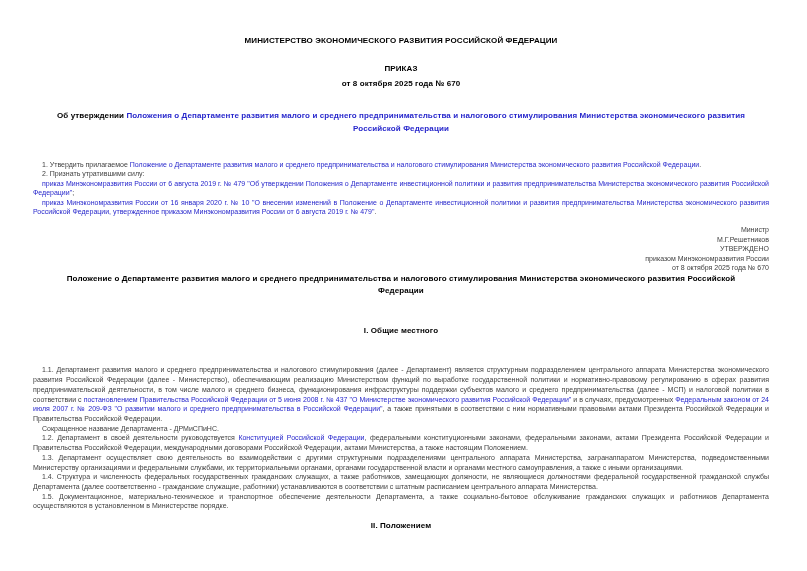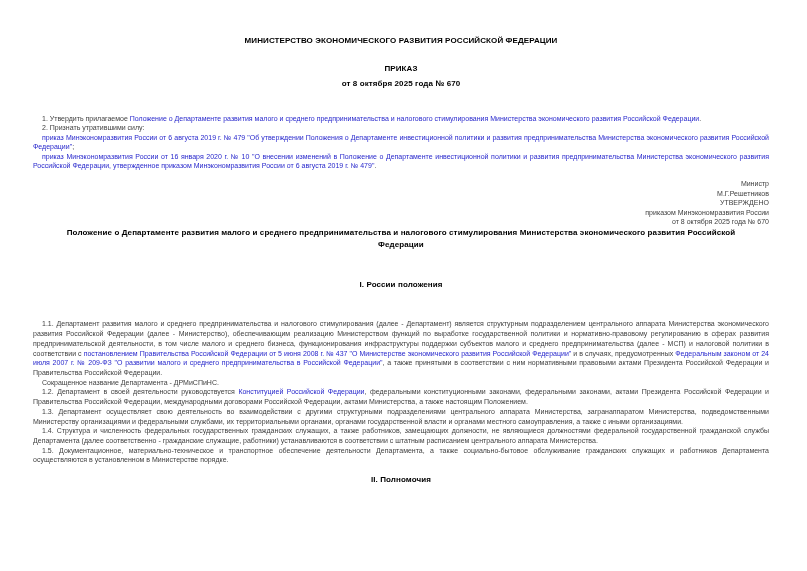--- a/index.html
+++ b/index.html
@@ -50,47 +50,48 @@
 </style>
 </head>
 <body>
 
 <div class="page">
 
   <p class="hd c ministry">МИНИСТЕРСТВО ЭКОНОМИЧЕСКОГО РАЗВИТИЯ РОССИЙСКОЙ ФЕДЕРАЦИИ</p>
   <p class="hd c doc-type">ПРИКАЗ</p>
   <p class="hd c doc-date">от 8 октября 2025 года № 670</p>
 
+  <p class="hd c subject"><span>Об утверждении </span><a class="link b">Положения о Департаменте развития малого и среднего предпринимательства и налогового стимулирования Министерства экономического развития Российской Федерации</a></p>
 
   <div class="body-txt j order-block">
     <p class="ind"><span>1. Утвердить прилагаемое </span><a class="link">Положение о Департаменте развития малого и среднего предпринимательства и налогового стимулирования Министерства экономического развития Российской Федерации</a><span>.</span></p>
     <p class="ind">2. Признать утратившими силу:</p>
     <p class="ind"><a class="link">приказ Минэкономразвития России от 6 августа 2019 г. № 479 "Об утверждении Положения о Департаменте инвестиционной политики и развития предпринимательства Министерства экономического развития Российской Федерации"</a><span>;</span></p>
     <p class="ind"><a class="link">приказ Минэкономразвития России от 16 января 2020 г. № 10 "О внесении изменений в Положение о Департаменте инвестиционной политики и развития предпринимательства Министерства экономического развития Российской Федерации, утвержденное приказом Минэкономразвития России от 6 августа 2019 г. № 479"</a><span>.</span></p>
   </div>
 
   <div class="body-txt r signature">
     <p>Министр</p>
     <p>М.Г.Решетников</p>
     <p>УТВЕРЖДЕНО</p>
     <p>приказом Минэкономразвития России</p>
     <p>от 8 октября 2025 года № 670</p>
   </div>
 
   <p class="hd c reg-title">Положение о Департаменте развития малого и среднего предпринимательства и налогового стимулирования Министерства экономического развития Российской Федерации</p>
 
-  <p class="hd c sec1-head">I. России положения</p>
+  <p class="hd c sec1-head">I. Общие местного</p>
 
   <p class="body-txt j ind p11"><span>1.1. Департамент развития малого и среднего предпринимательства и налогового стимулирования (далее - Департамент) является структурным подразделением центрального аппарата Министерства экономического развития Российской Федерации (далее - Министерство), обеспечивающим реализацию Министерством функций по выработке государственной политики и нормативно-правовому регулированию в сферах развития предпринимательской деятельности, в том числе малого и среднего бизнеса, функционирования инфраструктуры поддержки субъектов малого и среднего предпринимательства (далее - МСП) и налоговой политики в соответствии с </span><a class="link">постановлением Правительства Российской Федерации от 5 июня 2008 г. № 437 "О Министерстве экономического развития Российской Федерации"</a><span> и в случаях, предусмотренных </span><a class="link">Федеральным законом от 24 июля 2007 г. № 209-ФЗ "О развитии малого и среднего предпринимательства в Российской Федерации"</a><span>, а также принятыми в соответствии с ним нормативными правовыми актами Президента Российской Федерации и Правительства Российской Федерации.</span></p>
 
   <p class="body-txt j ind para">Сокращенное название Департамента - ДРМиСПиНС.</p>
 
   <p class="body-txt j ind para"><span>1.2. Департамент в своей деятельности руководствуется </span><a class="link">Конституцией Российской Федерации</a><span>, федеральными конституционными законами, федеральными законами, актами Президента Российской Федерации и Правительства Российской Федерации, международными договорами Российской Федерации, актами Министерства, а также настоящим Положением.</span></p>
 
   <p class="body-txt j ind para">1.3. Департамент осуществляет свою деятельность во взаимодействии с другими структурными подразделениями центрального аппарата Министерства, загранаппаратом Министерства, подведомственными Министерству организациями и федеральными службами, их территориальными органами, органами государственной власти и органами местного самоуправления, а также с иными организациями.</p>
 
   <p class="body-txt j ind para">1.4. Структура и численность федеральных государственных гражданских служащих, а также работников, замещающих должности, не являющиеся должностями федеральной государственной гражданской службы Департамента (далее соответственно - гражданские служащие, работники) устанавливаются в соответствии с штатным расписанием центрального аппарата Министерства.</p>
 
   <p class="body-txt j ind para">1.5. Документационное, материально-техническое и транспортное обеспечение деятельности Департамента, а также социально-бытовое обслуживание гражданских служащих и работников Департамента осуществляются в установленном в Министерстве порядке.</p>
 
-  <p class="hd c sec2-head">II. Полномочия</p>
+  <p class="hd c sec2-head">II. Положением</p>
 
 </div>
 
 </body></html>

